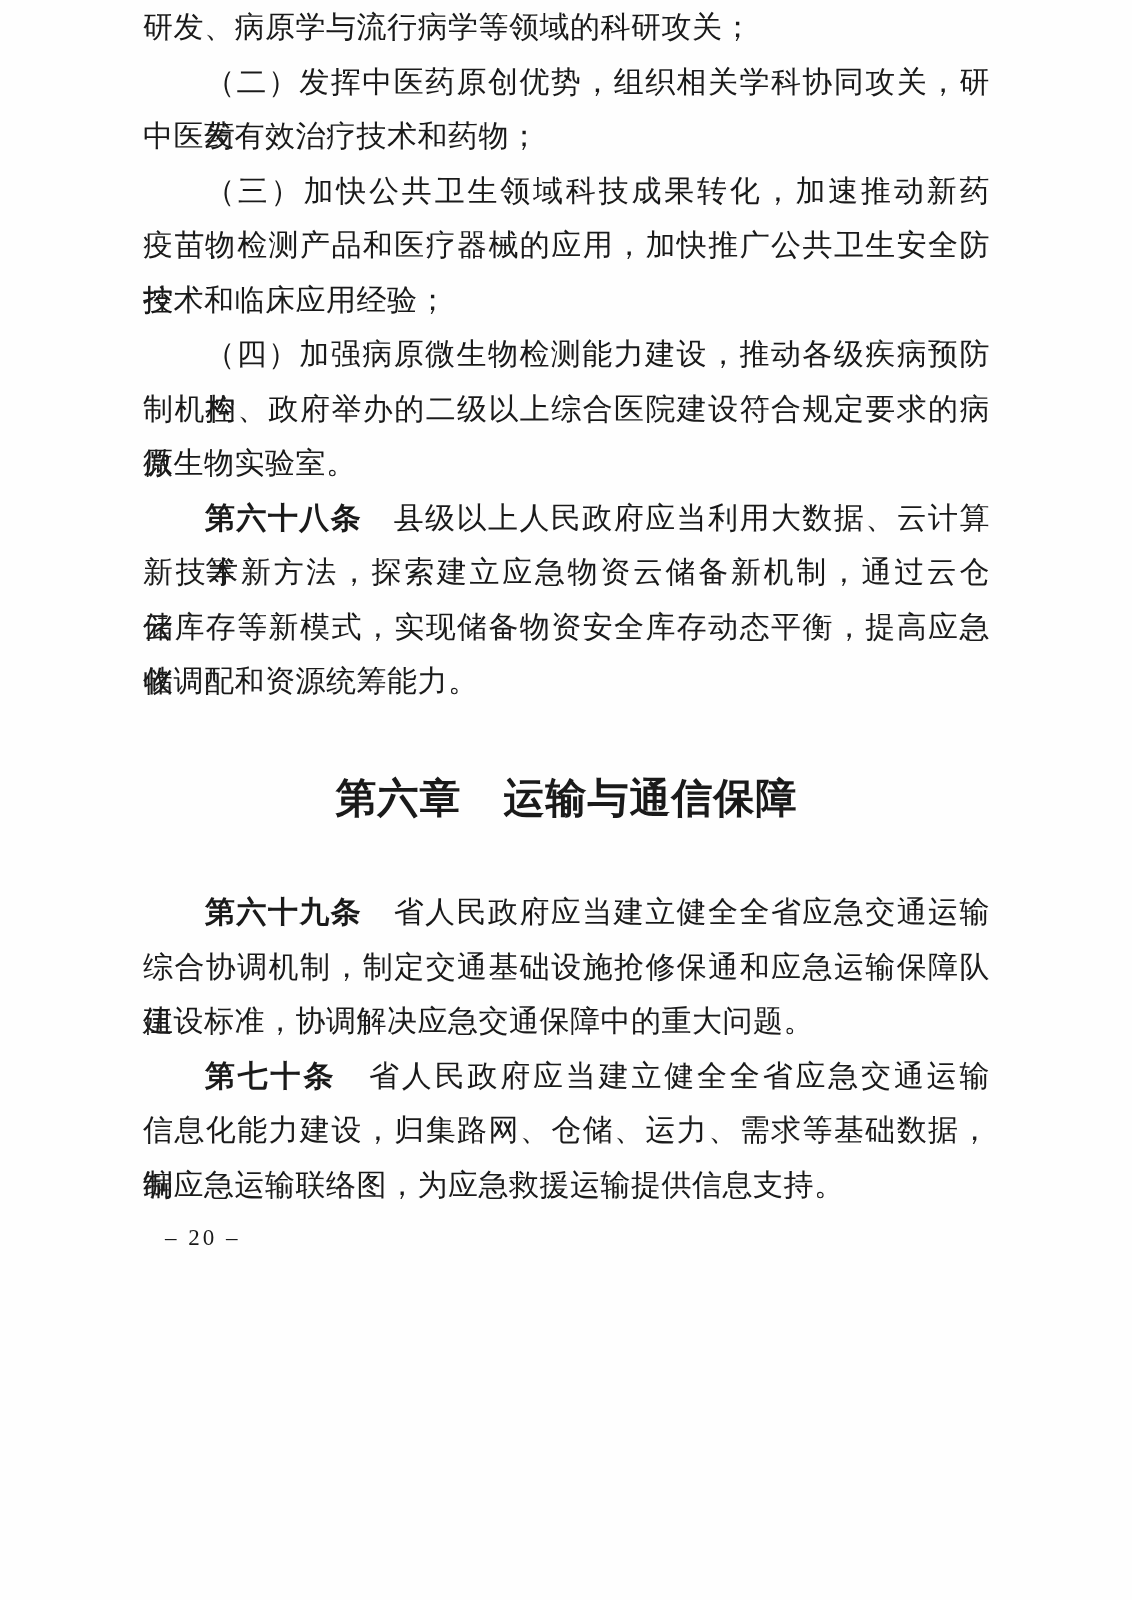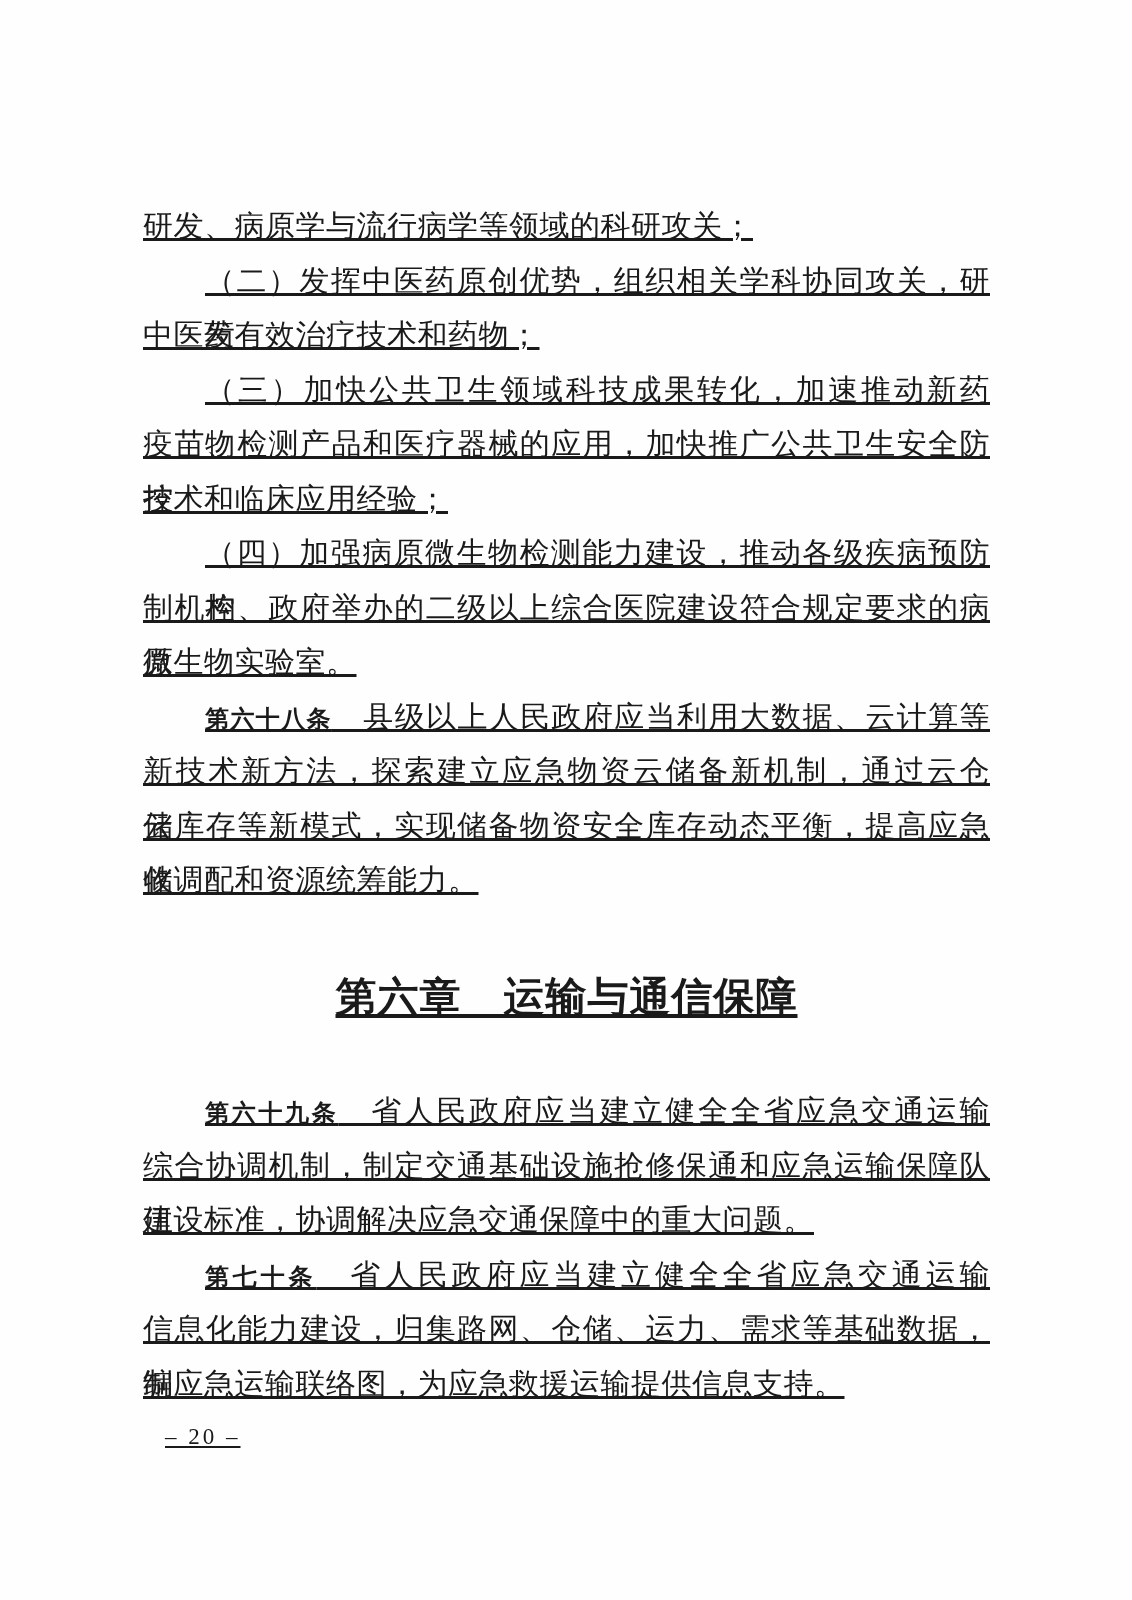--- a/index.html
+++ b/index.html
@@ -16,22 +16,20 @@
     background: #fefefe;
     color: #1a1a1a;
     overflow: hidden;
     font-family: "Liberation Serif", "DejaVu Serif", serif;
   }
   .textblock {
     position: absolute;
     left: 143px;
     top: 0;
     width: 847px;
-    padding-top: 199px;
-    text-decoration: underline;
   }
   .line {
     margin: 0;
     height: 54.5px;
     line-height: 54.5px;
     font-size: 30px;
     letter-spacing: 0.5px;
     white-space: nowrap;
     text-align: left;
   }
@@ -40,21 +38,21 @@
     text-align: justify;
     text-align-last: justify;
     text-justify: inter-character;
   }
   .line.indent {
     padding-left: 62px;
   }
   .art {
     font-family: "Liberation Sans", "DejaVu Sans", sans-serif;
     font-weight: 700;
-    font-size: 24px;
+    font-size: 30px;
   }
   .chapter-heading {
     margin: 62px 0 60px 0;
     height: 54.5px;
     line-height: 54.5px;
     text-align: center;
     font-family: "Liberation Sans", "DejaVu Sans", sans-serif;
     font-weight: 700;
     font-size: 41px;
     letter-spacing: 1px;

